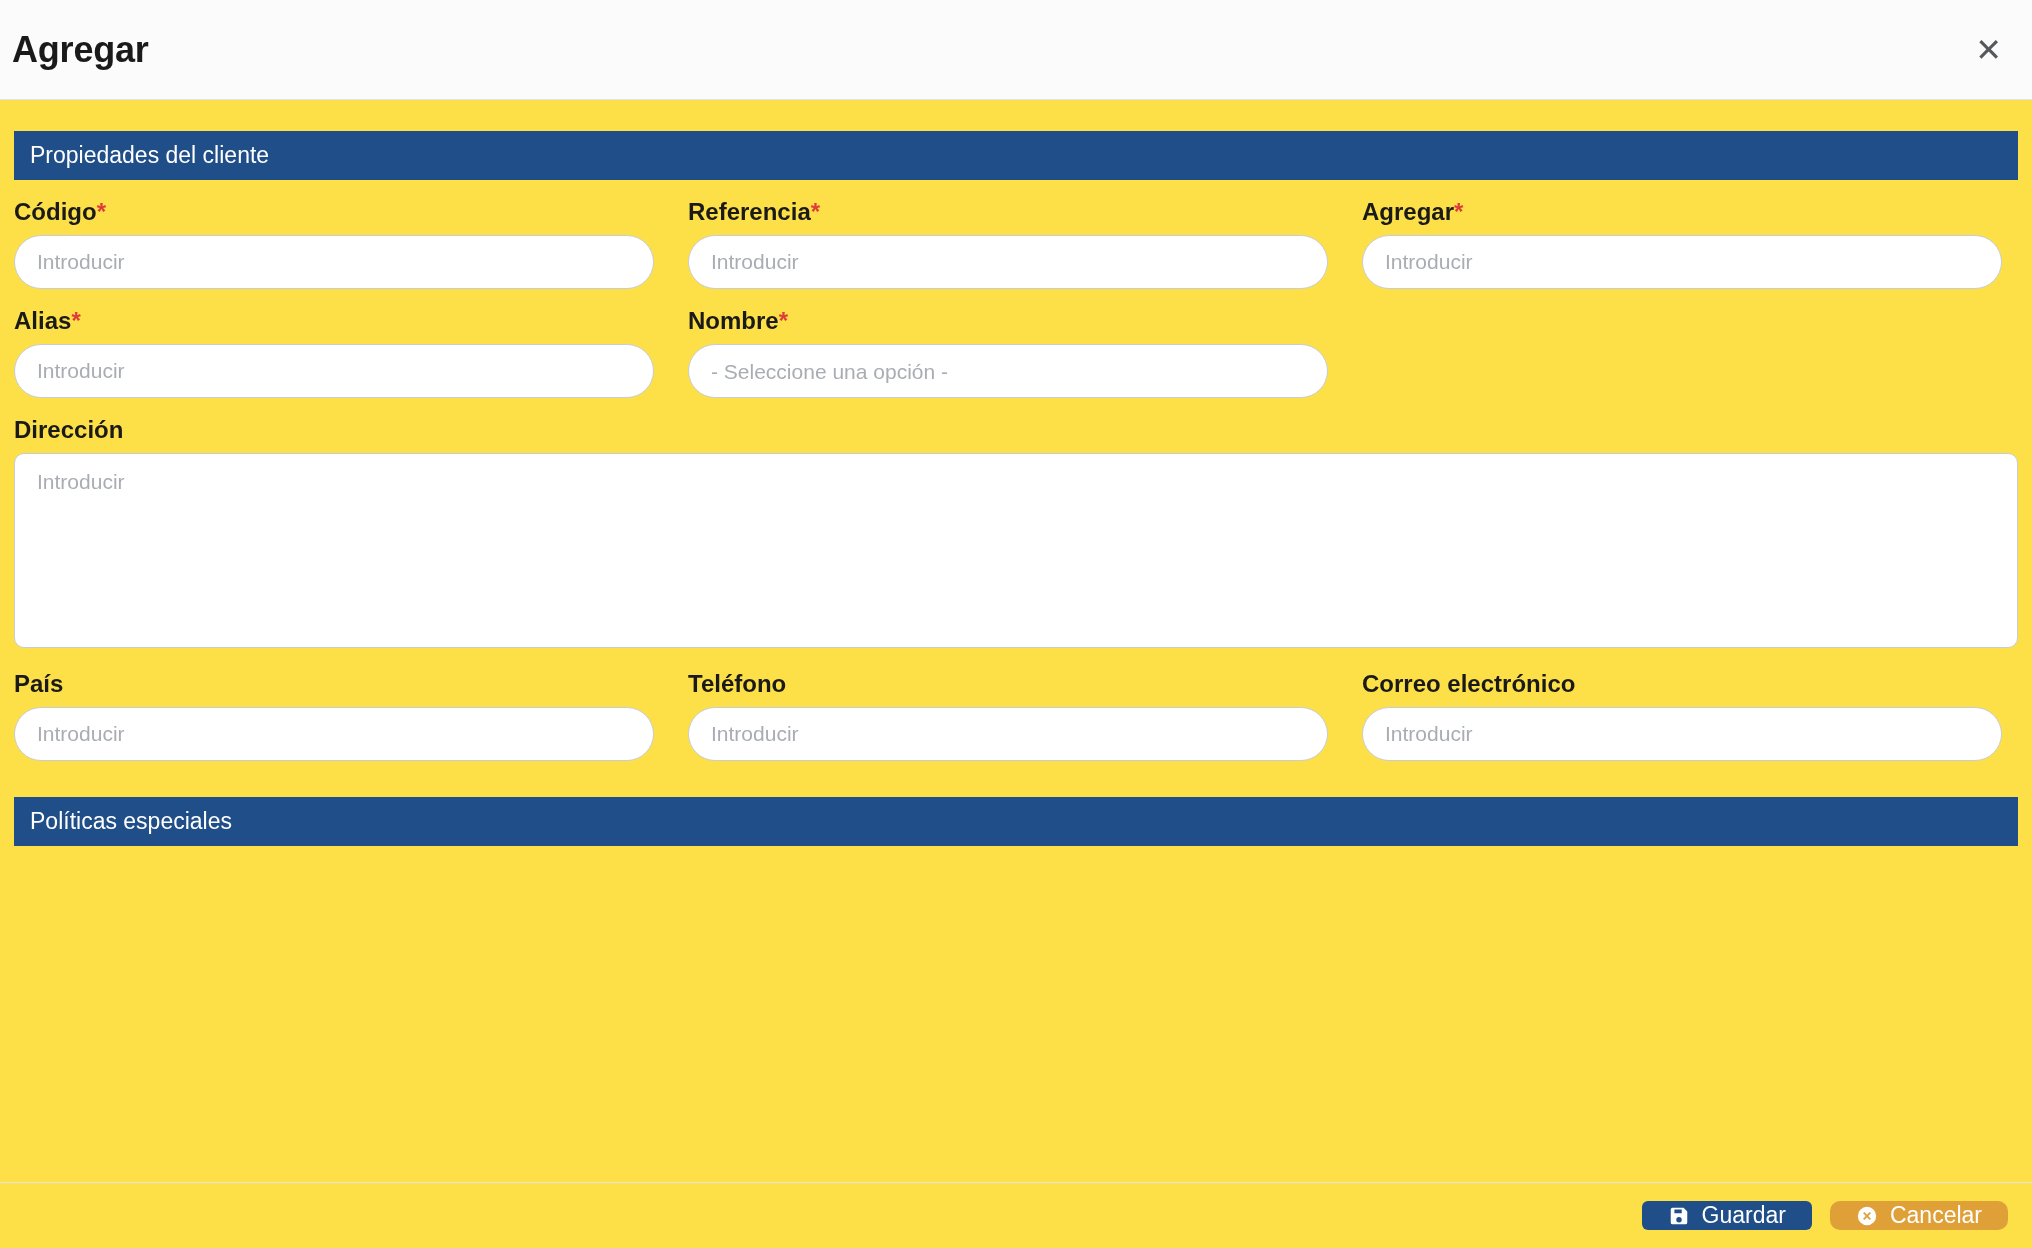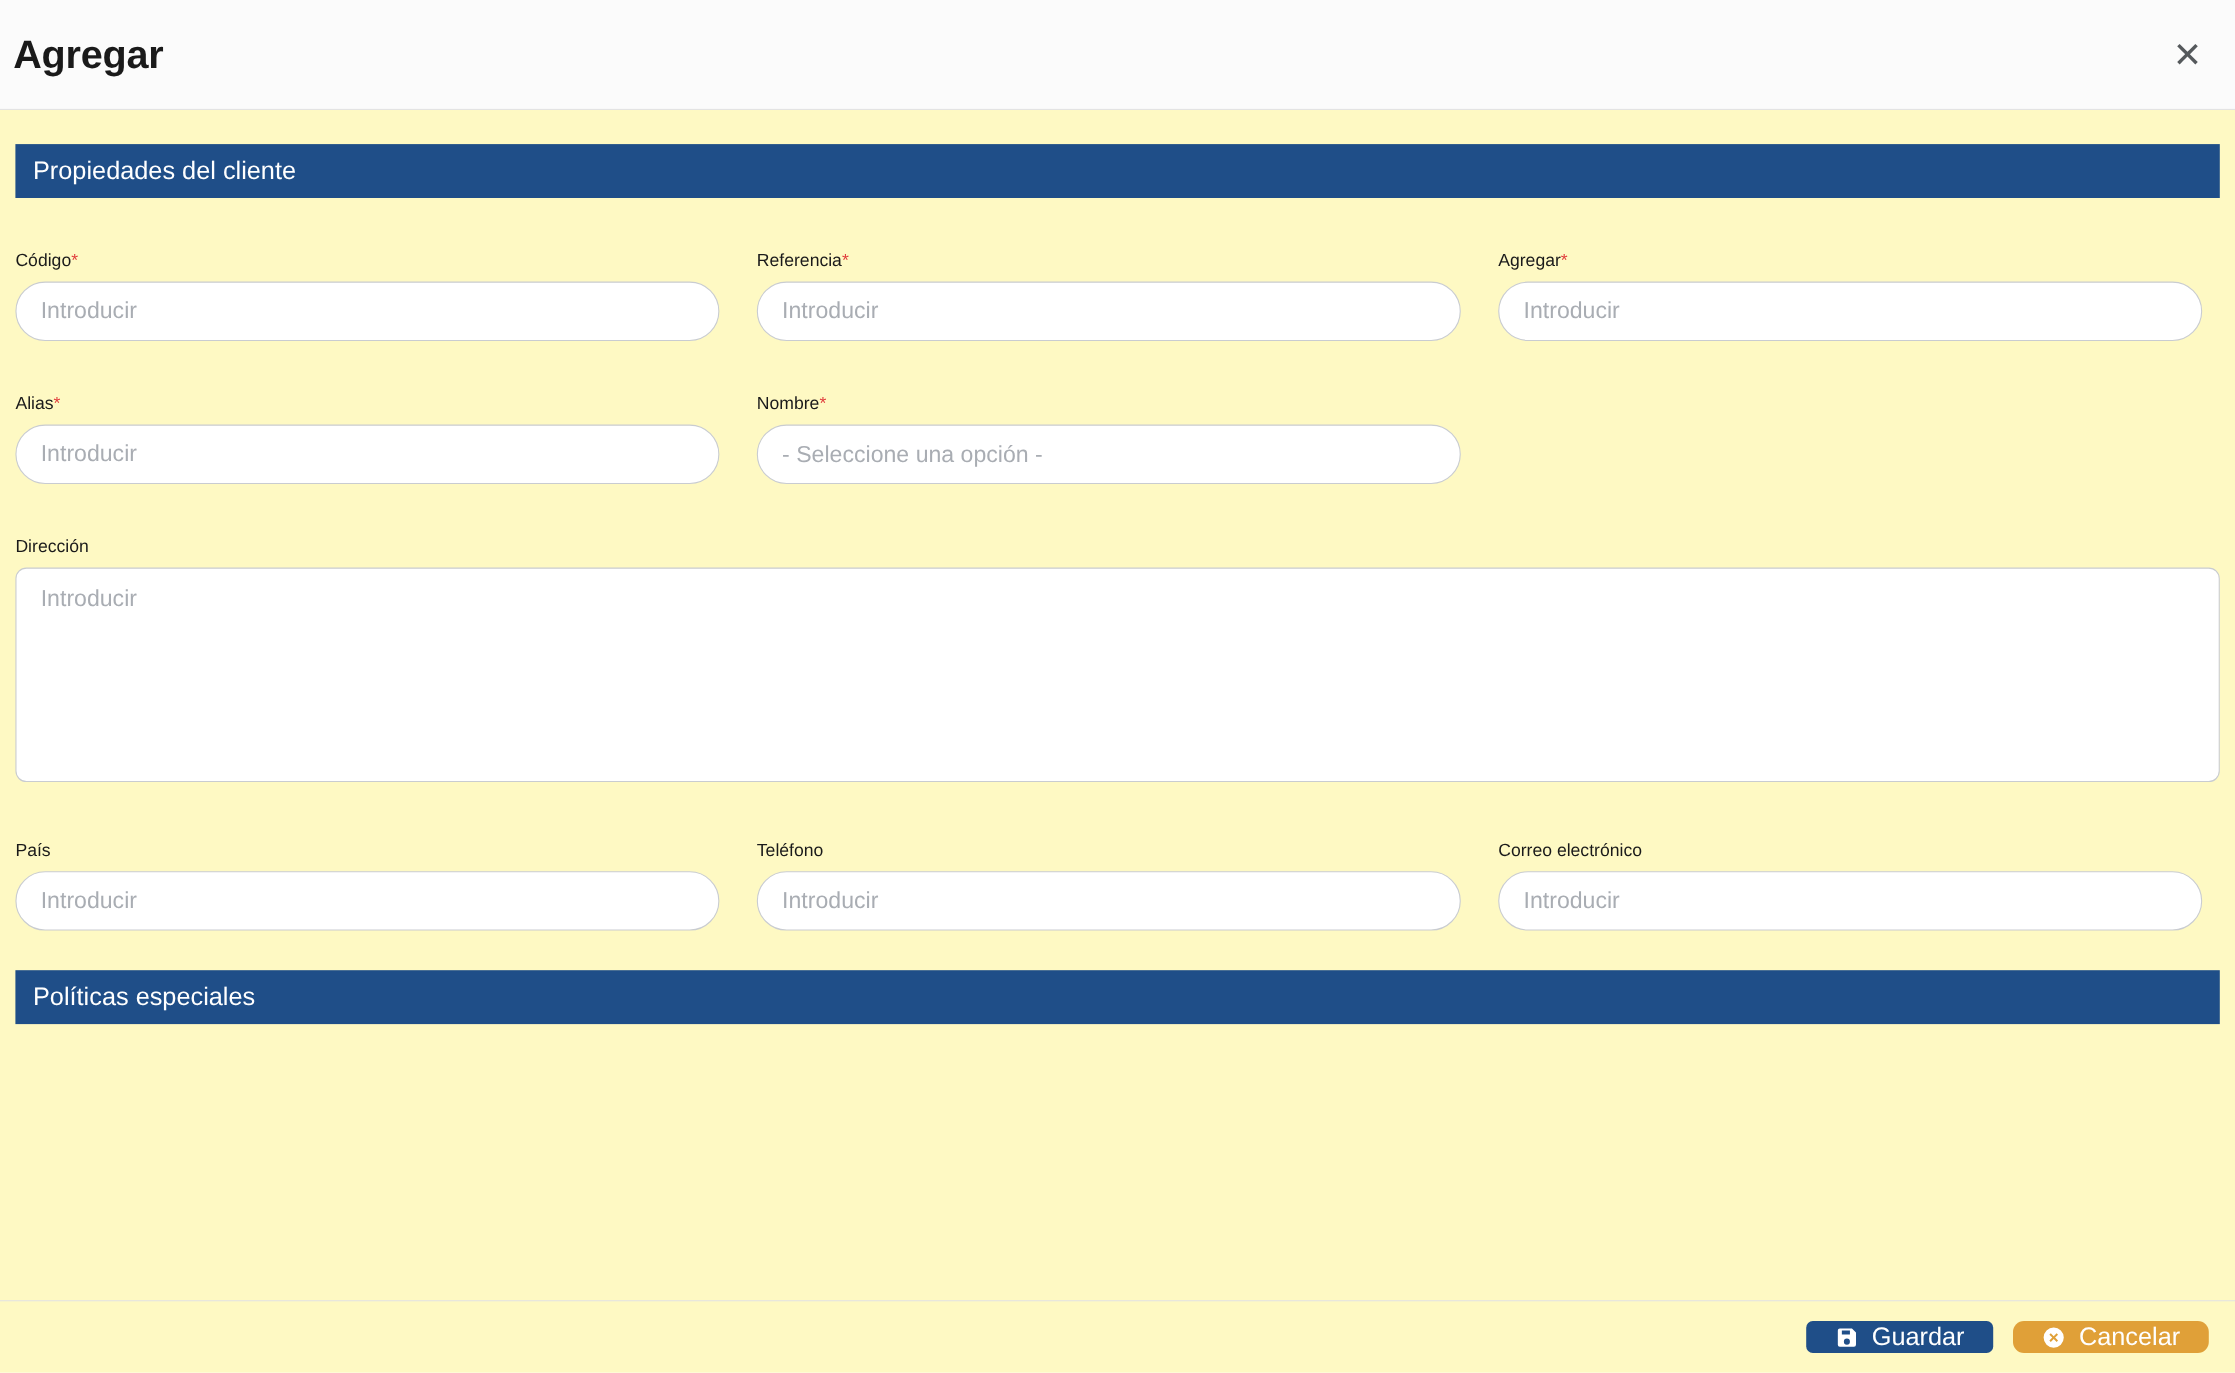--- a/index.html
+++ b/index.html
@@ -11,21 +11,21 @@
     background: #ffffff;
     font-family: "Liberation Sans", sans-serif;
     color: #212529;
   }
 
   .modal {
     width: 2032px;
     height: 1248px;
     display: flex;
     flex-direction: column;
-    background: #fef9c3;
+    background: #fde047;
   }
 
   
   .modal-header {
     height: 100px;
     background: #fbfbfb;
     border-bottom: 1px solid #e3e3e3;
     display: flex;
     align-items: center;
     justify-content: space-between;
@@ -75,25 +75,24 @@
     width: 640px;
     flex: 0 0 640px;
   }
   .col.full {
     width: 100%;
     flex: 1 1 auto;
   }
 
   label.field-label {
     display: block;
-    font-size: 16px;
+    font-size: 24px;
     color: #1a1a1a;
     margin-bottom: 9px;
-    font-weight: 400;
-    margin-top: 31px;
+    font-weight: 700;
   }
   .req { color: #e03b3b; }
 
   input.txt, select.sel {
     width: 100%;
     height: 54px;
     border: 1px solid #c9ccd1;
     border-radius: 28px;
     padding: 0 22px;
     font-size: 21px;

